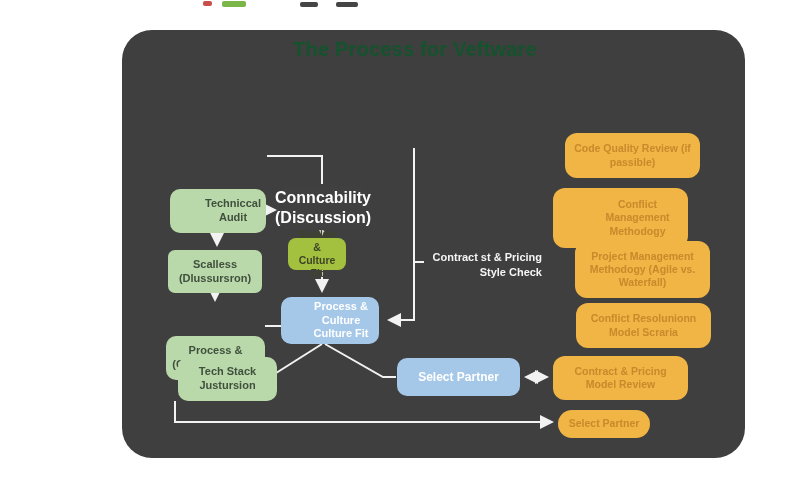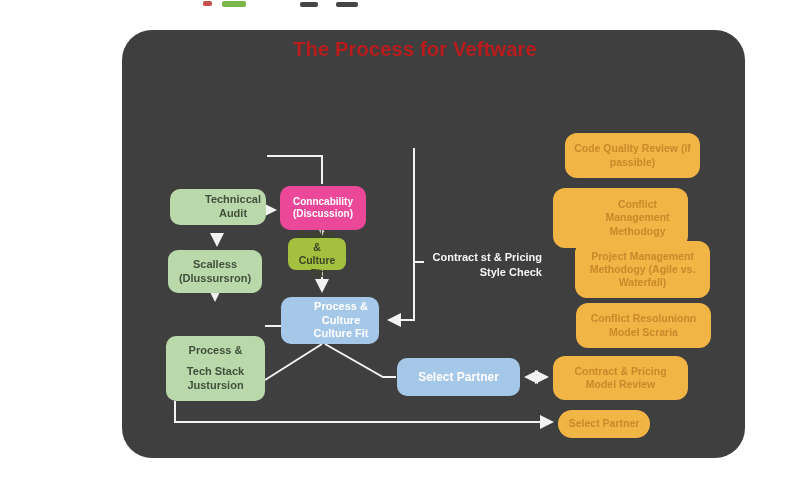--- a/index.html
+++ b/index.html
@@ -6,30 +6,30 @@
   #stage{
     position:relative;width:800px;height:480px;background:#ffffff;
     font-family:"Liberation Sans",sans-serif;overflow:hidden;
   }
   #panel{
     position:absolute;left:122px;top:30px;width:623px;height:428px;
     background:#3f3f3f;border-radius:30px;
   }
   .title{
     position:absolute;left:230px;top:36px;width:370px;
-    color:#b91c1c;font-size:20px;font-weight:700;text-align:center;line-height:27px;
+    color:#14532d;font-size:20px;font-weight:700;text-align:center;line-height:27px;
     letter-spacing:.2px;
   }
   .node{
     position:absolute;display:flex;align-items:center;justify-content:center;
     text-align:center;border-radius:10px;font-weight:700;line-height:1.25;
     padding:3px 6px;box-sizing:border-box;
   }
   .green{background:#b9d9ab;color:#41503d;font-size:11px;}
-  .red{background:#ec4899;color:#ffffff;font-size:10px;}
+  .red{background:#404040;color:#ffffff;font-size:16px;}
   .olive{background:#a3c13e;color:#3d4428;font-size:10.5px;border-radius:8px;}
   .blue{background:#a6c8e8;color:#ffffff;font-size:11px;}
   .yellow{background:#f0b544;color:#c9892c;font-size:10.5px;border-radius:12px;}
   .pill{border-radius:15px;font-size:10.5px;}
   .annotation{
     position:absolute;color:#f5f5f5;font-weight:700;font-size:11px;
     text-align:right;line-height:1.4;
   }
   #wires{position:absolute;left:0;top:0;width:800px;height:480px;}
   .mark{position:absolute;border-radius:2px;}
@@ -70,24 +70,24 @@
       <path d="M322,270 L322,290" marker-end="url(#ah)"></path>
       <path d="M414,148 L414,320 L390,320" marker-end="url(#ah)"></path>
       <path d="M414,262 L424,262"></path>
       <path d="M265,380 L322,344"></path>
       <path d="M325,344 L383,377 L396,377"></path>
       <path d="M527,377 L546,377" marker-start="url(#ahs)" marker-end="url(#ah)"></path>
       <path d="M175,401 L175,422 L551,422" marker-end="url(#ah)"></path>
     </g>
   </svg>
 
-  <div class="node green" style="left:170px;top:189px;width:96px;height:36px;padding-left:36px;">Techniccal Audit</div>
-  <div class="node green" style="left:168px;top:250px;width:94px;height:43px;">Scalless (Dlussursron)</div>
+  <div class="node green" style="left:170px;top:189px;width:96px;height:44px;padding-left:36px;">Techniccal Audit</div>
+  <div class="node green" style="left:168px;top:250px;width:94px;height:43px;border-radius:7px;">Scalless (Dlussursron)</div>
   <div class="node green" style="left:166px;top:304px;width:99px;height:44px;margin-top:32px;">Process &amp; (Culture F Altuit)</div>
-  <div class="node green" style="left:166px;top:357px;width:99px;height:44px;">Tech Stack Justursion</div>
+  <div class="node green" style="left:178px;top:357px;width:99px;height:44px;">Tech Stack Justursion</div>
 
   <div class="node red" style="left:280px;top:186px;width:86px;height:44px;">Conncability (Discussion)</div>
   <div class="node olive" style="left:288px;top:238px;width:58px;height:32px;">Scallire &amp; Culture Fit</div>
   <div class="node blue" style="left:281px;top:297px;width:98px;height:47px;padding-left:28px;">Process &amp; Culture Culture Fit</div>
   <div class="node blue" style="left:397px;top:358px;width:123px;height:38px;font-size:12px;">Select Partner</div>
 
   <div class="annotation" style="left:424px;top:250px;width:118px;">Contract st &amp; Pricing Style Check</div>
 
   <div class="node yellow" style="left:553px;top:133px;width:135px;height:45px;margin-left:12px;">Code Quality Review (if passible)</div>
   <div class="node yellow" style="left:553px;top:188px;width:135px;height:60px;padding-left:40px;">Conflict Management Methodogy</div>

